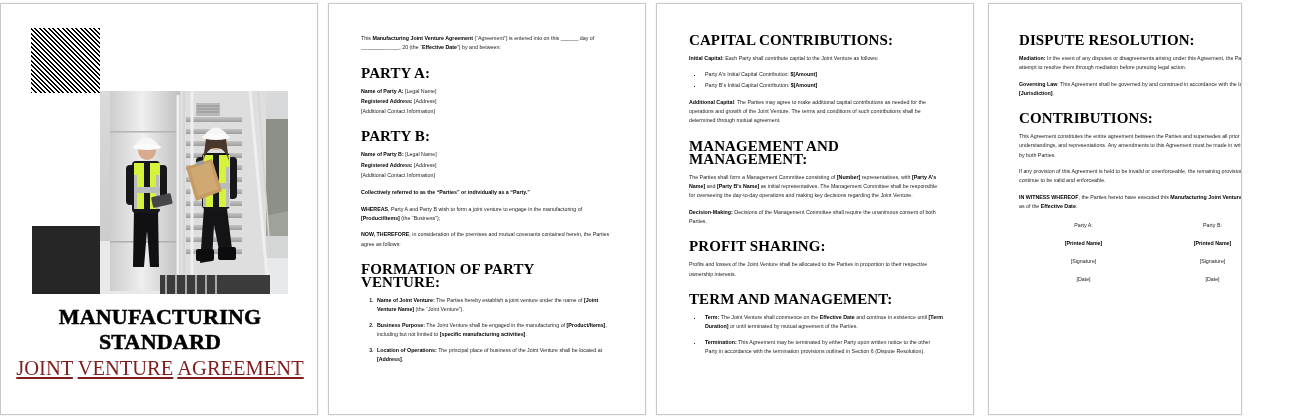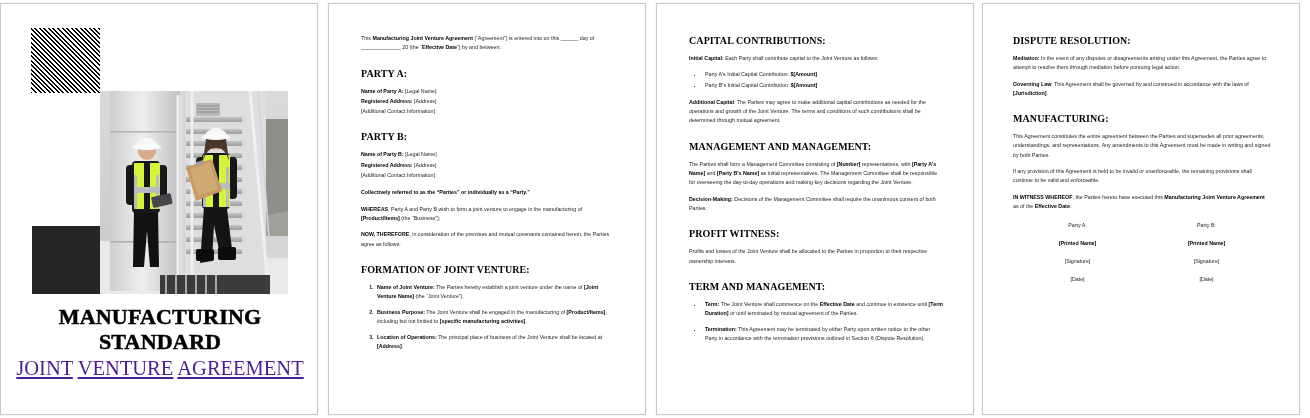--- a/index.html
+++ b/index.html
@@ -28,21 +28,21 @@
     background: #ffffff;
     border: 1px solid #c8c8c8;
     box-shadow: 0 0 1px rgba(0,0,0,0.18);
     box-sizing: border-box;
     overflow: hidden;
     flex: 0 0 auto;
   }
   .page-1 { width: 318px; height: 412px; margin-left: 0px;  margin-top: 3px; }
   .page-2 { width: 318px; height: 412px; margin-left: 10px; margin-top: 3px; }
   .page-3 { width: 318px; height: 412px; margin-left: 10px; margin-top: 3px; }
-  .page-4 { width: 318px; height: 412px; margin-left: 8px; margin-top: 3px; }
+  .page-4 { width: 254px; height: 412px; margin-left: 14px; margin-top: 3px; }
 
   
   .cover-stripes {
     position: absolute;
     left: 30px;
     top: 24px;
     width: 69px;
     height: 65px;
     background-image: repeating-linear-gradient(
         45deg,
@@ -81,42 +81,42 @@
     font-size: 22px;
     line-height: 25px;
     letter-spacing: 0.2px;
     color: #000000;
     -webkit-text-stroke: 0.5px #000;
   }
   .cover-title .line-sub {
     font-weight: normal;
     font-size: 20.5px;
     line-height: 26px;
-    color: #4c1d95;
+    color: #7f1d1d;
     margin-top: 1px;
   }
   .cover-title .line-sub span {
     text-decoration: underline;
     text-underline-offset: 2px;
   }
 
   
   .doc-body {
     position: absolute;
     left: 32px;
     top: 30px;
     width: 254px;
     color: #1a1a1a;
   }
   .page-4 .doc-body { left: 30px; width: 258px; }
 
   .h1 {
     font-family: "Liberation Serif", serif;
     font-weight: bold;
-    font-size: 10px;
+    font-size: 15px;
     line-height: 13px;
     color: #000000;
     margin: 0 0 7px 0;
     letter-spacing: 0.1px;
   }
   .h1.spaced { margin-top: 14px; }
 
   p.para {
     font-size: 5.3px;
     line-height: 9.3px;
@@ -320,21 +320,21 @@
       <p class="para tight"><b>Name of Party B:</b><span> [Legal Name]</span></p>
       <p class="para tight"><b>Registered Address:</b><span> [Address]</span></p>
       <p class="para">[Additional Contact Information]</p>
 
       <p class="para" style="margin-top:8px"><b>Collectively referred to as the “Parties” or individually as a “Party.”</b></p>
 
       <p class="para"><b>WHEREAS</b><span>, Party A and Party B wish to form a joint venture to engage in the manufacturing of </span><b>[Product/Items]</b><span> (the “Business”);</span></p>
 
       <p class="para"><b>NOW, THEREFORE</b><span>, in consideration of the premises and mutual covenants contained herein, the Parties agree as follows:</span></p>
 
-      <div class="h1 spaced">FORMATION OF JOINT VENTURE:</div>
+      <div class="h1 spaced">FORMATION OF PARTY VENTURE:</div>
 
       <ol class="numlist">
         <li><b>Name of Joint Venture:</b><span> The Parties hereby establish a joint venture under the name of </span><b>[Joint Venture Name]</b><span> (the “Joint Venture”).</span></li>
         <li><b>Business Purpose:</b><span> The Joint Venture shall be engaged in the manufacturing of </span><b>[Product/Items]</b><span>, including but not limited to </span><b>[specific manufacturing activities]</b><span>.</span></li>
         <li><b>Location of Operations:</b><span> The principal place of business of the Joint Venture shall be located at </span><b>[Address]</b><span>.</span></li>
       </ol>
     </div>
   </div>
 
   <div class="page page-3">
@@ -350,21 +350,21 @@
       </ul>
 
       <p class="para" style="margin-top:8px"><b>Additional Capital</b><span>: The Parties may agree to make additional capital contributions as needed for the operations and growth of the Joint Venture. The terms and conditions of such contributions shall be determined through mutual agreement.</span></p>
 
       <div class="h1 spaced">MANAGEMENT AND MANAGEMENT:</div>
 
       <p class="para"><span>The Parties shall form a Management Committee consisting of </span><b>[Number]</b><span> representatives, with </span><b>[Party A's Name]</b><span> and </span><b>[Party B's Name]</b><span> as initial representatives. The Management Committee shall be responsible for overseeing the day-to-day operations and making key decisions regarding the Joint Venture.</span></p>
 
       <p class="para"><b>Decision-Making:</b><span> Decisions of the Management Committee shall require the unanimous consent of both Parties.</span></p>
 
-      <div class="h1 spaced">PROFIT WITNESS:</div>
+      <div class="h1 spaced">PROFIT SHARING:</div>
 
       <p class="para">Profits and losses of the Joint Venture shall be allocated to the Parties in proportion to their respective ownership interests.</p>
 
       <div class="h1 spaced">TERM AND MANAGEMENT:</div>
 
       <ul class="bullist">
         <li><b>Term:</b><span> The Joint Venture shall commence on the </span><b>Effective Date</b><span> and continue in existence until </span><b>[Term Duration]</b><span> or until terminated by mutual agreement of the Parties.</span></li>
         <li><b>Termination:</b><span> This Agreement may be terminated by either Party upon written notice to the other Party in accordance with the termination provisions outlined in Section 6 (Dispute Resolution).</span></li>
       </ul>
     </div>
@@ -372,21 +372,21 @@
 
   <div class="page page-4">
     <div class="doc-body">
 
       <div class="h1">DISPUTE RESOLUTION:</div>
 
       <p class="para"><b>Mediation:</b><span> In the event of any disputes or disagreements arising under this Agreement, the Parties agree to attempt to resolve them through mediation before pursuing legal action.</span></p>
 
       <p class="para"><b>Governing Law</b><span>: This Agreement shall be governed by and construed in accordance with the laws of </span><b>[Jurisdiction]</b><span>.</span></p>
 
-      <div class="h1 spaced">MANUFACTURING:</div>
+      <div class="h1 spaced">CONTRIBUTIONS:</div>
 
       <p class="para">This Agreement constitutes the entire agreement between the Parties and supersedes all prior agreements, understandings, and representations. Any amendments to this Agreement must be made in writing and signed by both Parties.</p>
       <p class="para">If any provision of this Agreement is held to be invalid or unenforceable, the remaining provisions shall continue to be valid and enforceable.</p>
 
       <p class="para"><b>IN WITNESS WHEREOF</b><span>, the Parties hereto have executed this </span><b>Manufacturing Joint Venture Agreement</b><span> as of the </span><b>Effective Date</b><span>.</span></p>
 
       <div class="sig-wrap">
         <div class="sig-col">
           <div class="sig-line">Party A:</div>
           <div class="sig-line b">[Printed Name]</div>

